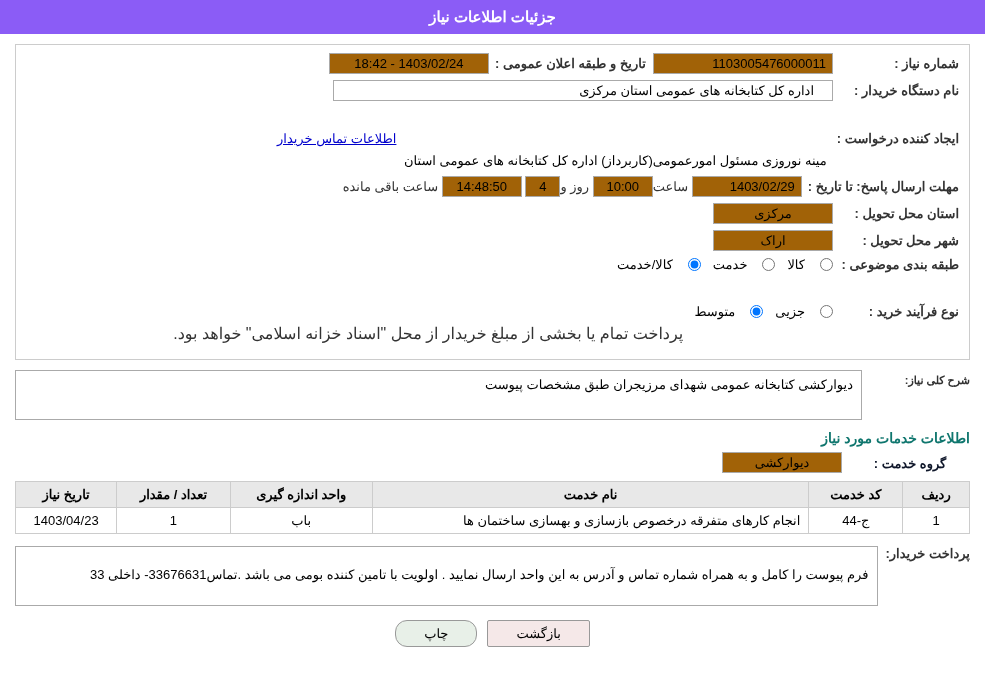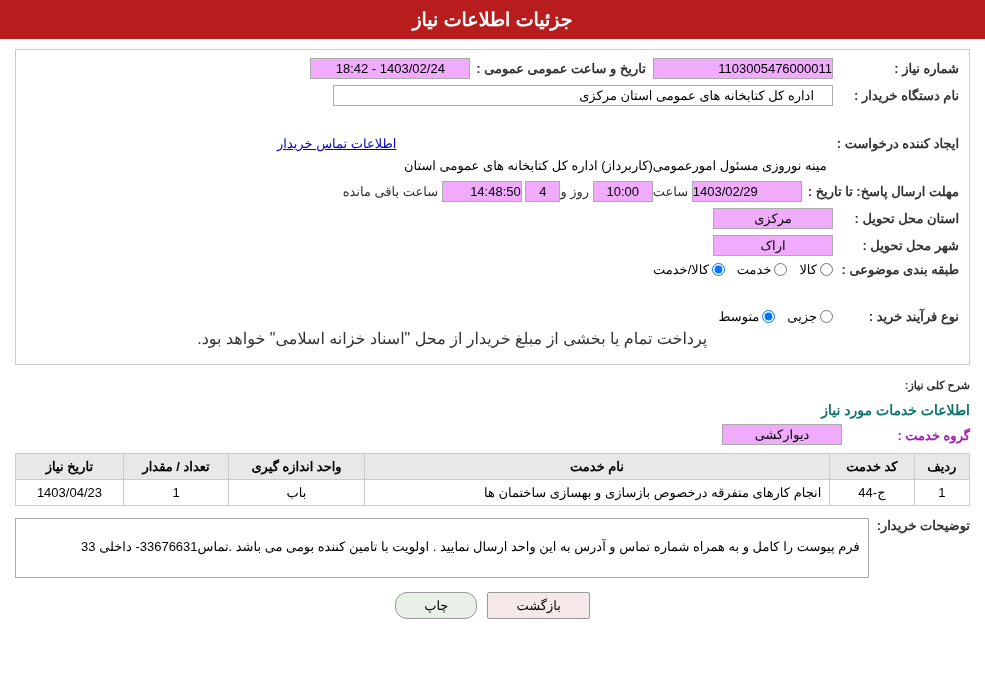--- a/index.html
+++ b/index.html
@@ -9,25 +9,25 @@
       background: #f0f0f0;
       direction: rtl;
     }
     .page-container {
       width: 985px;
       min-height: 691px;
       background: #fff;
       margin: 0 auto;
     }
     .header-bar {
-      background: #b91c1c;
+      background: #8b5cf6;
       color: #fff;
       text-align: center;
       padding: 8px 12px;
-      font-size: 19px;
+      font-size: 15px;
       font-weight: bold;
     }
     .content-area {
       padding: 10px 15px;
       background: #fff;
     }
     .info-section {
       border: 1px solid #ccc;
       padding: 8px 10px;
       margin-bottom: 10px;
@@ -42,22 +42,22 @@
     .label {
       color: #333;
       font-weight: bold;
       white-space: nowrap;
       margin-left: 6px;
       min-width: 120px;
       text-align: right;
     }
     .value-box {
       border: 1px solid #aaa;
-      background: #f0abfc;
-      padding: 2px 0;
+      background: #a16207;
+      padding: 2px 6px;
       min-width: 120px;
       color: #000;
     }
     .value-box-wide {
       border: 1px solid #aaa;
       background: #fff;
       padding: 2px 18px;
       min-width: 300px;
       color: #000;
     }
@@ -90,21 +90,21 @@
       margin-top: 10px;
     }
     .services-table {
       width: 100%;
       border-collapse: collapse;
       margin-top: 6px;
     }
     .services-table th {
       background: #e8e8e8;
       border: 1px solid #ccc;
-      padding: 5px 6px;
+      padding: 5px 12px;
       text-align: center;
       font-weight: bold;
     }
     .services-table td {
       border: 1px solid #ccc;
       padding: 5px 8px;
       text-align: center;
     }
     .notes-box {
       border: 1px solid #aaa;
@@ -142,29 +142,29 @@
       border-color: #999;
     }
     .radio-group {
       display: flex;
       align-items: center;
       gap: 12px;
     }
     .radio-item {
       display: flex;
       align-items: center;
-      gap: 3px;
+      gap: 15px;
     }
     .group-label {
       font-weight: bold;
-      color: #a21caf;
+      color: #0f172a;
       white-space: nowrap;
       margin-left: 8px;
       min-width: 120px;
-      text-align: right;
+      text-align: center;
       padding-top: 2px;
     }
     .small-label {
       color: #333;
       white-space: nowrap;
     }
     .description-row {
       display: flex;
       align-items: flex-start;
       gap: 8px;
@@ -204,47 +204,47 @@
     <span>جزئیات اطلاعات نیاز</span>
   </div>
 
   <div class="content-area">
     <div class="info-section">
 
       <div class="row">
         <span class="label">شماره نیاز :</span>
         <span class="value-box" style="min-width:180px;">1103005476000011</span>
         &nbsp;&nbsp;
-        <span class="label">تاریخ و ساعت عمومی عمومی :</span>
+        <span class="label">تاریخ و طبقه اعلان عمومی :</span>
         <span class="value-box" style="min-width:160px;text-align:center;">1403/02/24 - 18:42</span>
       </div>
 
       <div class="row">
         <span class="label">نام دستگاه خریدار :</span>
         <span class="value-box-wide" style="min-width:500px;">اداره کل کتابخانه های عمومی استان مرکزی</span>
       </div>
 
       <div class="row">
         <span class="label">ایجاد کننده درخواست :</span>
         <span class="value-text">مینه نوروزی مسئول امورعمومی(کاربرداز) اداره کل کتابخانه های عمومی استان</span>
         &nbsp;
         <span class="link-text">اطلاعات تماس خریدار</span>
       </div>
 
       <div class="row">
         <span class="label">مهلت ارسال پاسخ: تا تاریخ :</span>
-        <span class="value-box" style="min-width:110px;text-align:left;">1403/02/29</span>
+        <span class="value-box" style="min-width:110px;text-align:right;">1403/02/29</span>
         &nbsp;
         <span class="small-label">ساعت</span>
         <span class="value-box" style="min-width:60px;text-align:center;">10:00</span>
         &nbsp;
         <span class="small-label">روز و</span>
         <span class="value-box" style="min-width:35px;text-align:center;">4</span>
         &nbsp;
-        <span class="value-box" style="min-width:80px;">14:48:50</span>
+        <span class="value-box" style="min-width:80px;text-align:center;">14:48:50</span>
         &nbsp;
         <span class="small-label">ساعت باقی مانده</span>
       </div>
 
       <div class="row">
         <span class="label">استان محل تحویل :</span>
         <span class="value-box" style="min-width:120px;text-align:center;">مرکزی</span>
       </div>
 
       <div class="row">
@@ -283,20 +283,23 @@
           </div>
         </div>
         &nbsp;&nbsp;
         <span class="value-text" style="color:#333;font-size:16px;">پرداخت تمام یا بخشی از مبلغ خریدار از محل "اسناد خزانه اسلامی" خواهد بود.</span>
       </div>
 
     </div>
 
     <div class="description-row" style="margin-bottom:10px;">
       <span class="description-label" style="font-size:11px;font-weight:bold;min-width:100px;white-space:nowrap;">شرح کلی نیاز:</span>
+      <div style="flex:1;">
+        <div class="description-box">دیوارکشی کتابخانه عمومی شهدای مرزیجران طبق مشخصات پیوست</div>
+      </div>
     </div>
 
     <div class="services-section">
       <div class="section-title">اطلاعات خدمات مورد نیاز</div>
 
       <div class="service-group-row">
         <span class="group-label">گروه خدمت :</span>
         <span class="value-box" style="min-width:120px;text-align:center;">دیوارکشی</span>
       </div>
 
@@ -317,21 +320,21 @@
             <td>ج-44</td>
             <td style="text-align:right;">انجام کارهای متفرقه درخصوص بازسازی و بهسازی ساختمان ها</td>
             <td>باب</td>
             <td>1</td>
             <td>1403/04/23</td>
           </tr>
         </tbody>
       </table>
 
       <div class="notes-row" style="margin-top:8px;">
-        <span class="notes-label">توضیحات خریدار:</span>
+        <span class="notes-label">پرداخت خریدار:</span>
         <div style="flex:1;">
           <div class="notes-box">فرم پیوست را کامل و به همراه شماره تماس و آدرس به این واحد ارسال نمایید . اولویت با تامین کننده بومی می باشد .تماس33676631- داخلی 33</div>
         </div>
       </div>
 
     </div>
 
     <div class="buttons-row">
       <button class="btn btn-back">بازگشت</button>
       <button class="btn btn-print">چاپ</button>

